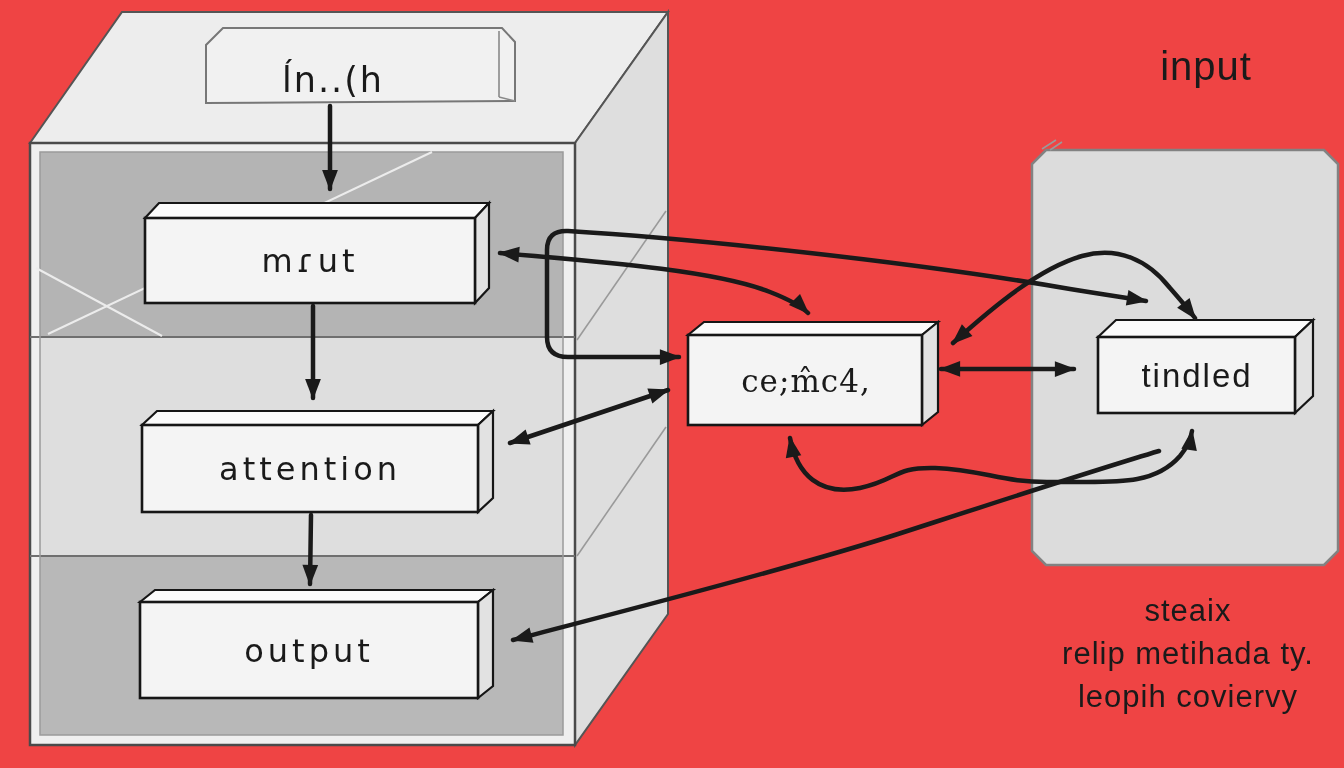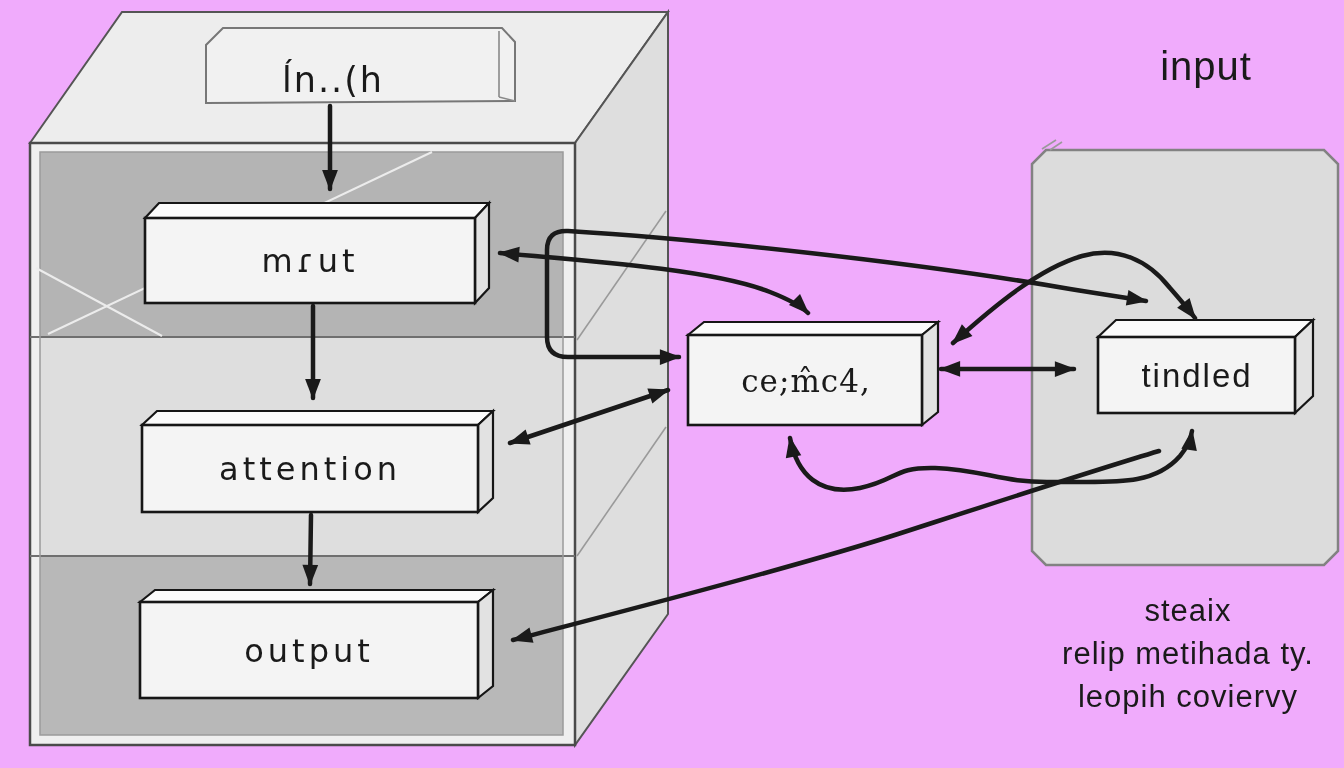--- a/index.html
+++ b/index.html
@@ -1,16 +1,16 @@
 <!DOCTYPE html>
 <html><head>
 <meta charset="utf-8">
 <style>
   html,body{margin:0;padding:0;background:#ffffff;}
-  .stage{position:relative;width:1344px;height:768px;background:#f0abfc;overflow:hidden;
+  .stage{position:relative;width:1344px;height:768px;background:#ef4444;overflow:hidden;
          font-family:"Liberation Sans",sans-serif;}
   svg{display:block;}
   text{fill:#1a1a1a;text-anchor:middle;}
   .lbl-sans{font-family:"DejaVu Sans","Liberation Sans",sans-serif;font-size:32px;letter-spacing:4px;}
   .lbl-plate{font-family:"DejaVu Sans","Liberation Sans",sans-serif;font-size:35px;letter-spacing:2px;font-weight:500;}
   .lbl-serif{font-family:"DejaVu Serif","Liberation Serif",serif;font-size:31px;letter-spacing:1px;}
   .lbl-tindled{font-family:"Liberation Sans",sans-serif;font-size:33px;letter-spacing:2px;}
   .lbl-title{font-family:"Liberation Sans",sans-serif;font-size:40px;letter-spacing:1px;}
   .lbl-caption{font-family:"Liberation Sans",sans-serif;font-size:31px;letter-spacing:1px;}
   .slab-front{fill:#f4f4f4;stroke:#161616;stroke-width:2.6;}

